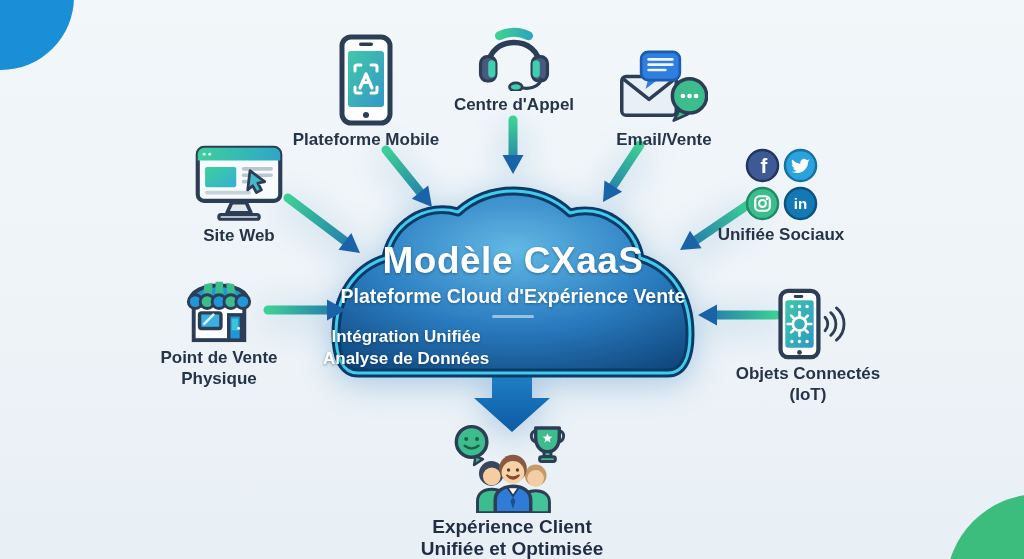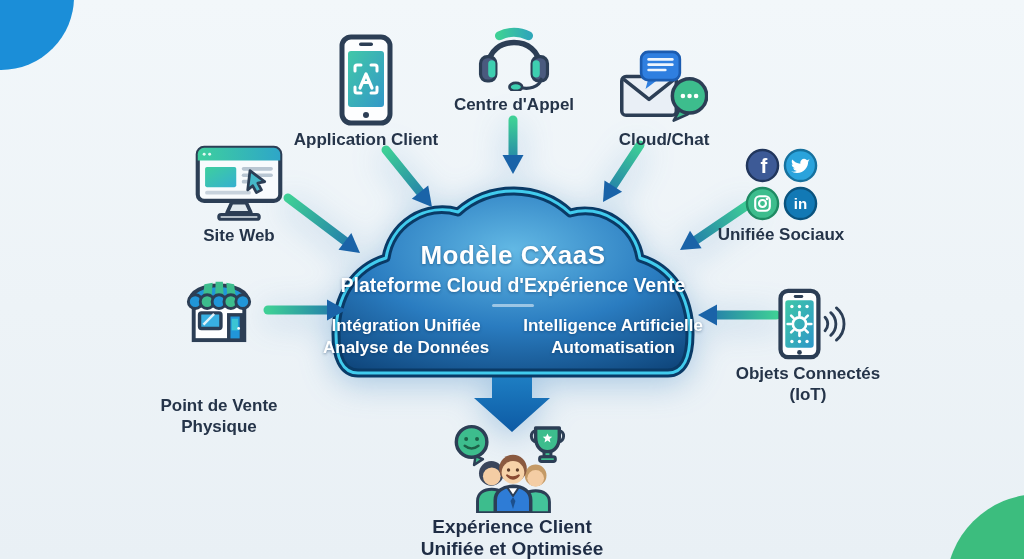--- a/index.html
+++ b/index.html
@@ -13,29 +13,29 @@
   .cloud-svg{filter:drop-shadow(0 6px 16px rgba(40,120,190,0.35));}
   .node{position:absolute;display:flex;flex-direction:column;align-items:center;
         transform:translateX(-50%);z-index:2;width:200px;}
   .node .label{margin-top:4px;text-align:center;color:#253449;font-weight:bold;
         font-size:17px;line-height:1.22;white-space:pre-line;}
   .node-app{left:366px;top:34px;}
   .node-centre{left:514px;top:24px;}
   .node-email{left:664px;top:50px;}
   .node-site{left:239px;top:145px;}
   .node-social{left:781px;top:148px;}
-  .node-store{left:219px;top:272px;gap:48px;}
+  .node-store{left:219px;top:272px;}
   .node-iot{left:808px;top:288px;}
   .node-result{left:512px;top:422px;z-index:3;}
   .node-result .label{font-size:19px;color:#1f2d45;line-height:1.18;margin-top:3px;}
   .social-grid{display:grid;grid-template-columns:35px 35px;grid-gap:3px;}
   .cloud-text{position:absolute;left:513px;top:240px;transform:translateX(-50%);
         width:380px;text-align:center;z-index:3;color:#ffffff;
         text-shadow:0 1px 3px rgba(3,40,80,0.45);}
-  .cloud-title{font-size:26px;font-weight:bold;letter-spacing:0.5px;}
+  .cloud-title{font-size:37px;font-weight:bold;letter-spacing:0.5px;}
   .cloud-subtitle{font-size:19.5px;font-weight:bold;margin-top:3px;}
   .cloud-divider{width:42px;height:2.5px;background:rgba(255,255,255,0.5);
         margin:7px auto 8px auto;border-radius:2px;}
   .cloud-features{display:flex;justify-content:space-between;gap:16px;}
   .cloud-features .feat{font-size:17px;font-weight:bold;line-height:1.35;white-space:pre-line;}
 </style>
 </head>
 <body>
 
 <div class="stage">
@@ -113,41 +113,39 @@
     </g>
   </svg>
 
   <div class="cloud-text">
     <div class="cloud-title">Modèle CXaaS</div>
     <div class="cloud-subtitle">Plateforme Cloud d'Expérience Vente</div>
     <div class="cloud-divider"></div>
     <div class="cloud-features">
       <div class="feat">Intégration Unifiée
 Analyse de Données</div>
-      <div class="feat">Intelligence Artificielle
-Automatisation</div>
     </div>
   </div>
 
   <div class="node node-app">
     <svg width="54" height="92" viewBox="0 0 54 92">
       <defs>
           <linearGradient id="gapp" x1="0" y1="0" x2="1" y2="1">
         <stop offset="0" stop-color="#41c8a8"></stop>
             <stop offset="1" stop-color="#3398c8"></stop>
           </linearGradient>
         </defs>
       <rect x="3" y="3" width="48" height="86" rx="9" fill="#fdfeff" stroke="#2c3e55" stroke-width="5"></rect>
       <rect x="20" y="8.5" width="14" height="3.5" rx="1.75" fill="#2c3e55"></rect>
       <rect x="9" y="17" width="36" height="56" rx="3" fill="url(#gapp)"></rect>
       <path d="M16 37 v-4 a2 2 0 0 1 2-2 h4 M32 31 h4 a2 2 0 0 1 2 2 v4 M38 53 v4 a2 2 0 0 1 -2 2 h-4 M22 59 h-4 a2 2 0 0 1 -2 -2 v-4" stroke="#ffffff" stroke-width="3" fill="none" stroke-linecap="round"></path>
       <path d="M21 54 l6 -14 6 14 M23.5 48.5 h7" stroke="#ffffff" stroke-width="3.2" fill="none" stroke-linecap="round" stroke-linejoin="round"></path>
       <circle cx="27" cy="81" r="3" fill="#2c3e55"></circle>
     </svg>
-    <div class="label">Application Client</div>
+    <div class="label">Plateforme Mobile</div>
   </div>
 
   <div class="node node-centre">
     <svg width="76" height="67" viewBox="0 0 84 74">
       <defs>
           <linearGradient id="ghs" x1="0" y1="0" x2="1" y2="0">
         <stop offset="0" stop-color="#3ecf96"></stop>
             <stop offset="1" stop-color="#2fa8b8"></stop>
           </linearGradient>
         </defs>
@@ -171,21 +169,21 @@
       <rect x="24" y="2" width="44" height="32" rx="8" fill="#2f7fe0" stroke="#1c5cb0" stroke-width="3"></rect>
       <rect x="31" y="9" width="30" height="3" rx="1.5" fill="#ffffff" opacity="0.92"></rect>
       <rect x="31" y="15" width="30" height="3" rx="1.5" fill="#ffffff" opacity="0.92"></rect>
       <rect x="31" y="21" width="22" height="3" rx="1.5" fill="#ffffff" opacity="0.92"></rect>
       <path d="M68 67 l-7 13 16 -7 z" fill="#3dbd8d" stroke="#2c3e55" stroke-width="3" stroke-linejoin="round"></path>
       <circle cx="79" cy="52" r="19.5" fill="#3dbd8d" stroke="#2c3e55" stroke-width="4"></circle>
       <circle cx="71.5" cy="52" r="2.6" fill="#ffffff"></circle>
       <circle cx="79" cy="52" r="2.6" fill="#ffffff"></circle>
       <circle cx="86.5" cy="52" r="2.6" fill="#ffffff"></circle>
     </svg>
-    <div class="label">Cloud/Chat</div>
+    <div class="label">Email/Vente</div>
   </div>
 
   <div class="node node-site">
     <svg width="88" height="77" viewBox="0 0 96 84">
       <defs>
           <linearGradient id="gweb" x1="0" y1="0" x2="1" y2="0">
         <stop offset="0" stop-color="#3ecf9e"></stop>
             <stop offset="1" stop-color="#2ea6c8"></stop>
           </linearGradient>
       <linearGradient id="gimg" x1="0" y1="0" x2="1" y2="1">

